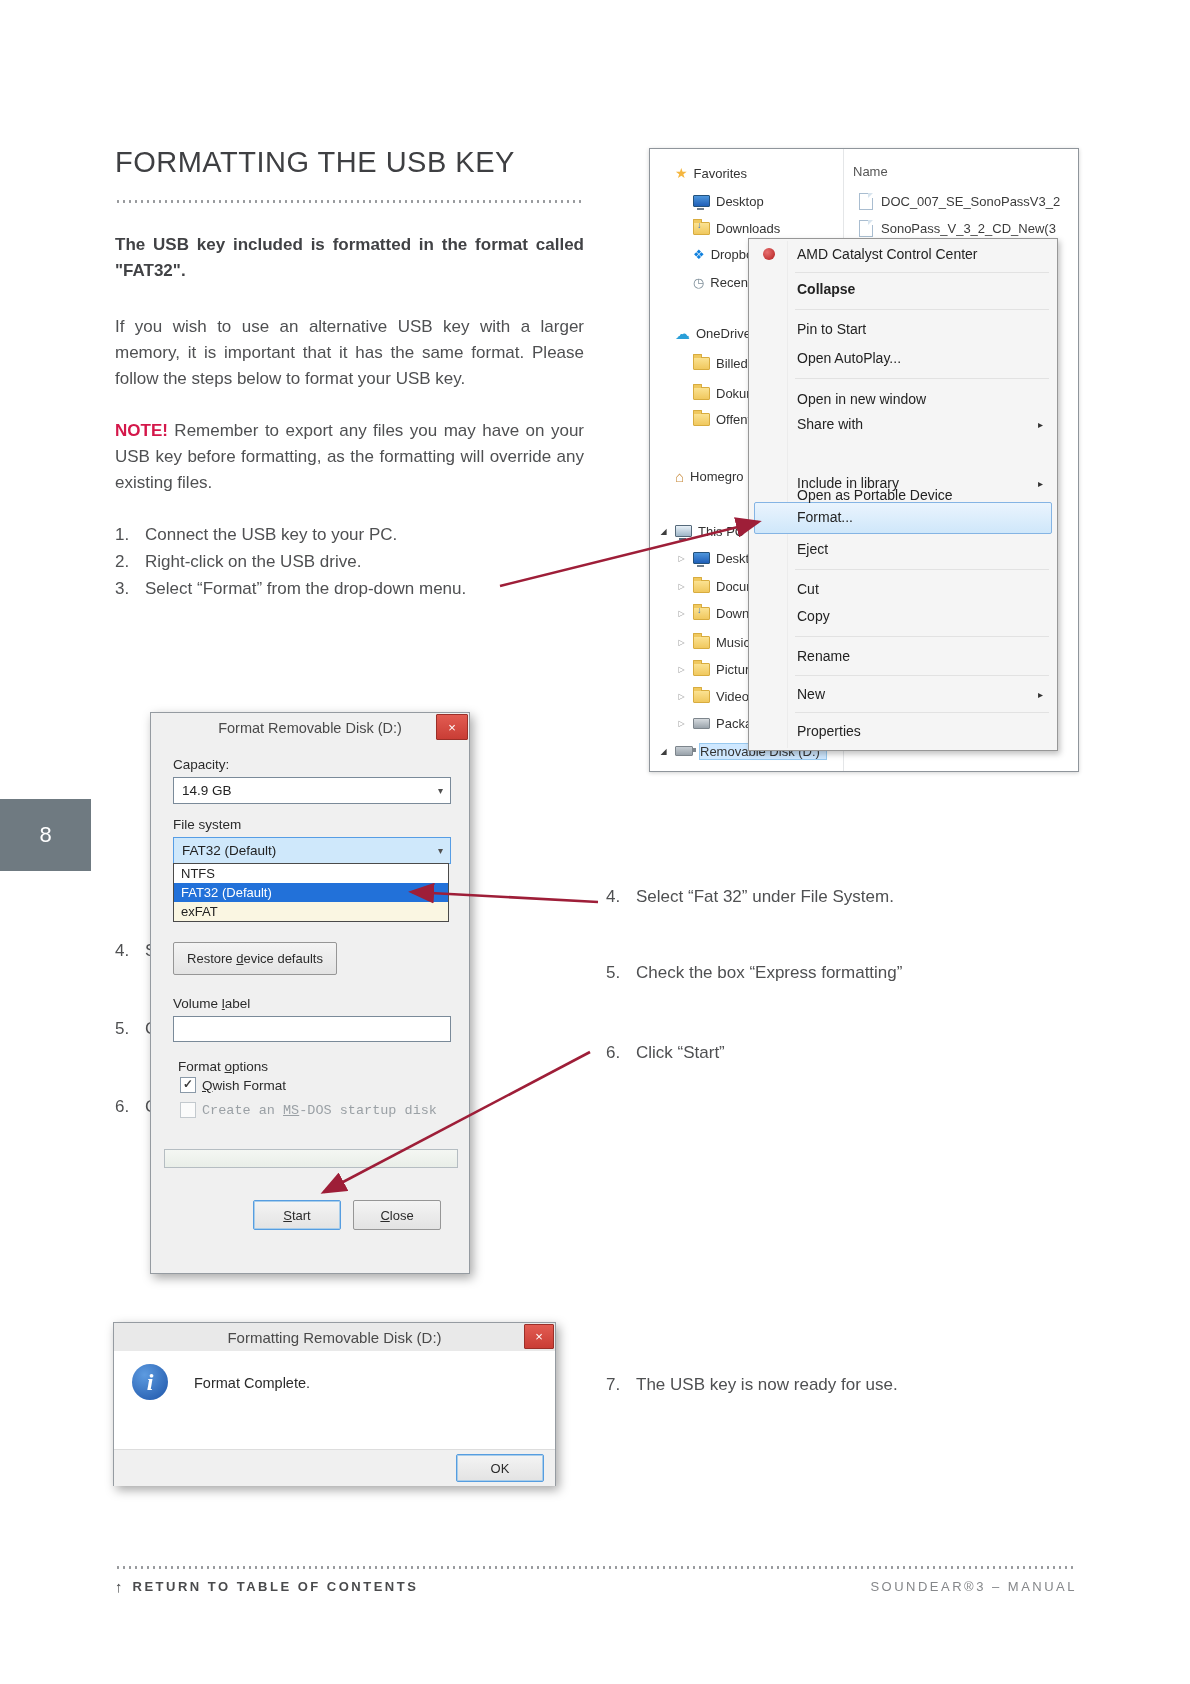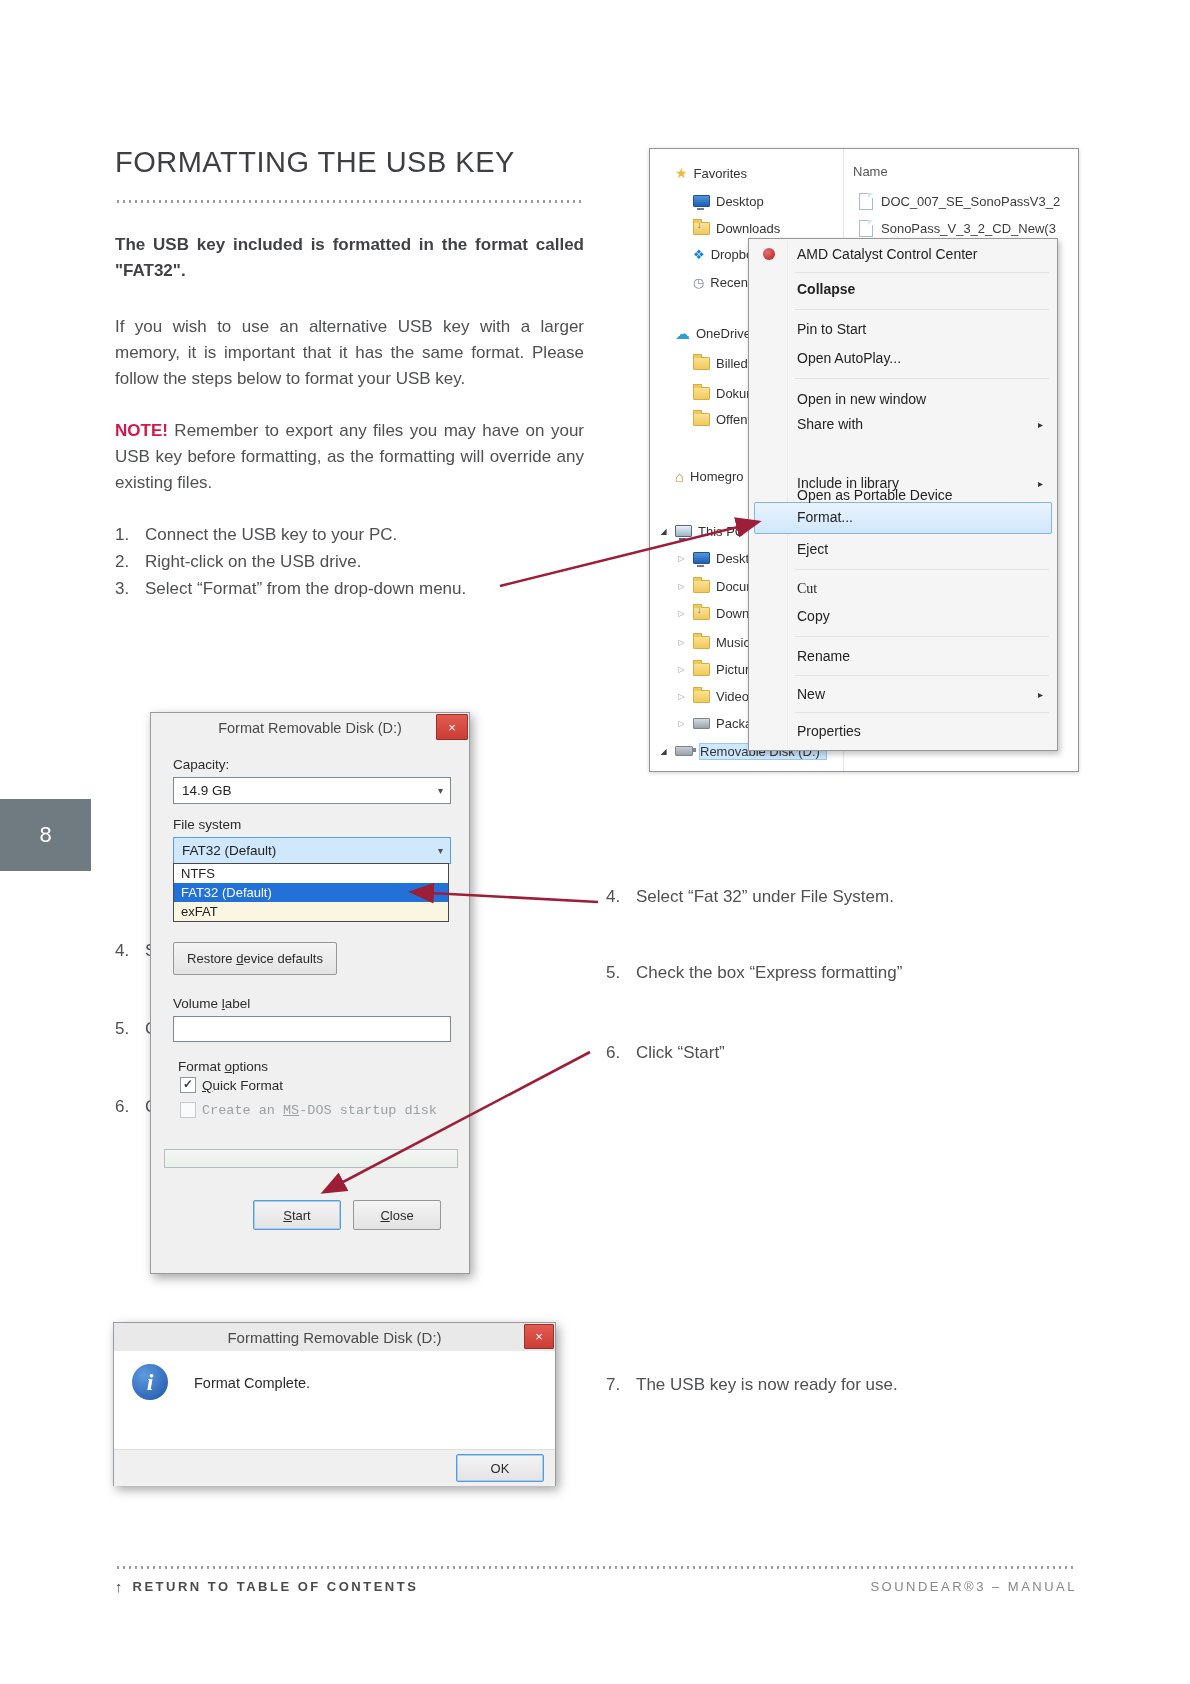--- a/index.html
+++ b/index.html
@@ -311,21 +311,21 @@
       <span>Include in library</span>
       <span class="m-sub">▸</span>
     </div>
     <div class="m-item" style="top:265px;">
       <span>Format...</span>
     </div>
     <div class="m-item" style="top:297px;">
       <span>Eject</span>
     </div>
     <div class="m-sep" style="top:330px;"></div>
-    <div class="m-item" style="top:337px;font-family:Liberation Serif, serif;">
+    <div class="m-item" style="top:337px;">
       <span>Cut</span>
     </div>
     <div class="m-item" style="top:364px;">
       <span>Copy</span>
     </div>
     <div class="m-sep" style="top:397px;"></div>
     <div class="m-item" style="top:404px;">
       <span>Rename</span>
     </div>
     <div class="m-sep" style="top:436px;"></div>
@@ -368,21 +368,21 @@
 
     <div class="lbl" style="left:22px;top:283px;"><span>Volume </span><span class="u">l</span><span>abel</span></div>
     <div class="combo" style="left:22px;top:303px;width:260px;height:24px;">
       <span></span>
     </div>
 
     <div class="lbl" style="left:27px;top:346px;"><span>Format </span><span class="u">o</span><span>ptions</span></div>
     <div class="cb" style="left:29px;top:364px;">
       <span>✓</span>
     </div>
-    <div class="cb-lbl" style="left:51px;top:365px;"><span class="u">Q</span><span>uick Format</span></div>
+    <div class="cb-lbl" style="left:51px;top:365px;"><span class="u">Q</span><span>wish Format</span></div>
     <div class="cb dis" style="left:29px;top:389px;"></div>
     <div class="cb-lbl dis" style="left:51px;top:390px;font-family:Liberation Mono, monospace;"><span>Create an </span><span class="u">MS</span><span>-DOS startup disk</span></div>
 
     <div class="prog" style="left:13px;top:436px;width:292px;height:17px;"></div>
 
     <div class="btn focus" style="left:102px;top:487px;width:86px;height:28px;">
       <span><span class="u">S</span><span>tart</span></span>
     </div>
     <div class="btn" style="left:202px;top:487px;width:86px;height:28px;">
       <span><span class="u">C</span><span>lose</span></span>

